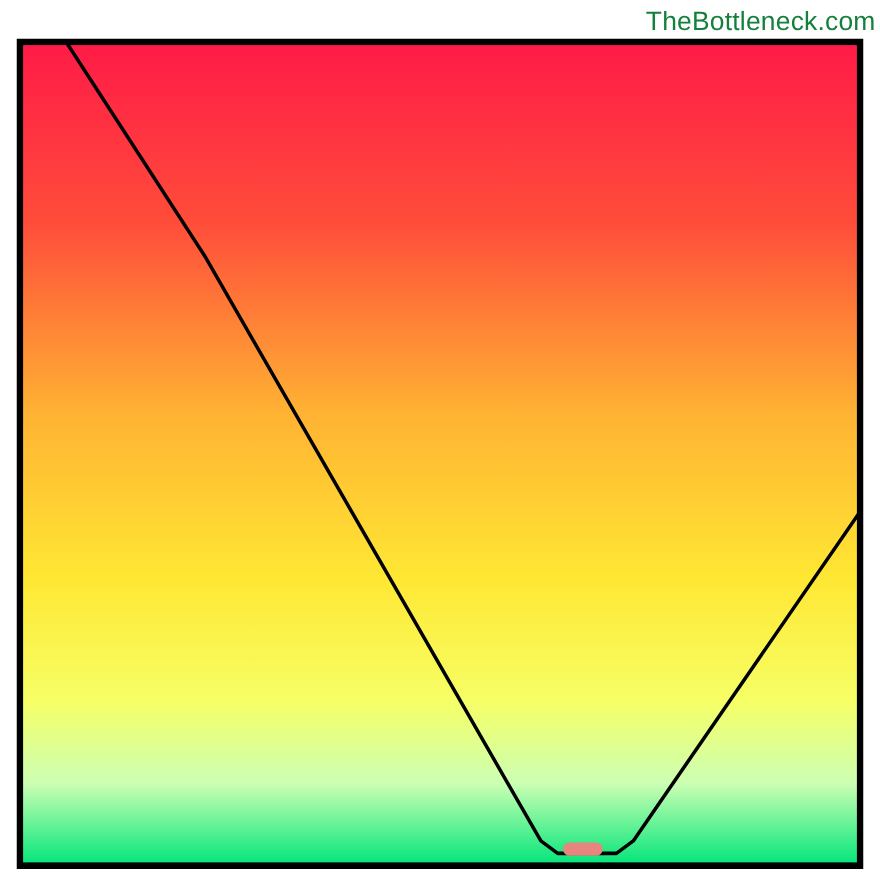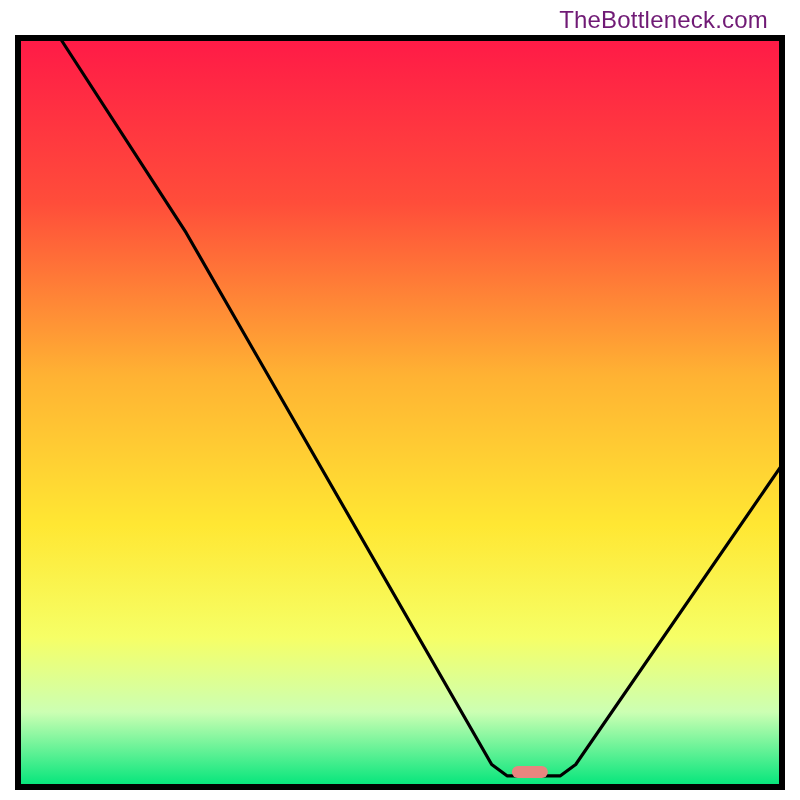--- a/index.html
+++ b/index.html
@@ -7,22 +7,22 @@
     padding: 0;
     width: 800px;
     height: 800px;
     background: #ffffff;
     font-family: Arial, Helvetica, sans-serif;
     position: relative;
   }
   .watermark {
     position: absolute;
     top: 6px;
-    right: 32px;
-    color: #701a75;
+    right: 4px;
+    color: #15803d;
     font-size: 24px;
     font-weight: 500;
     letter-spacing: 0.2px;
   }
   .chart-wrap {
     position: absolute;
     left: 15px;
     top: 35px;
     width: 770px;
     height: 755px;

